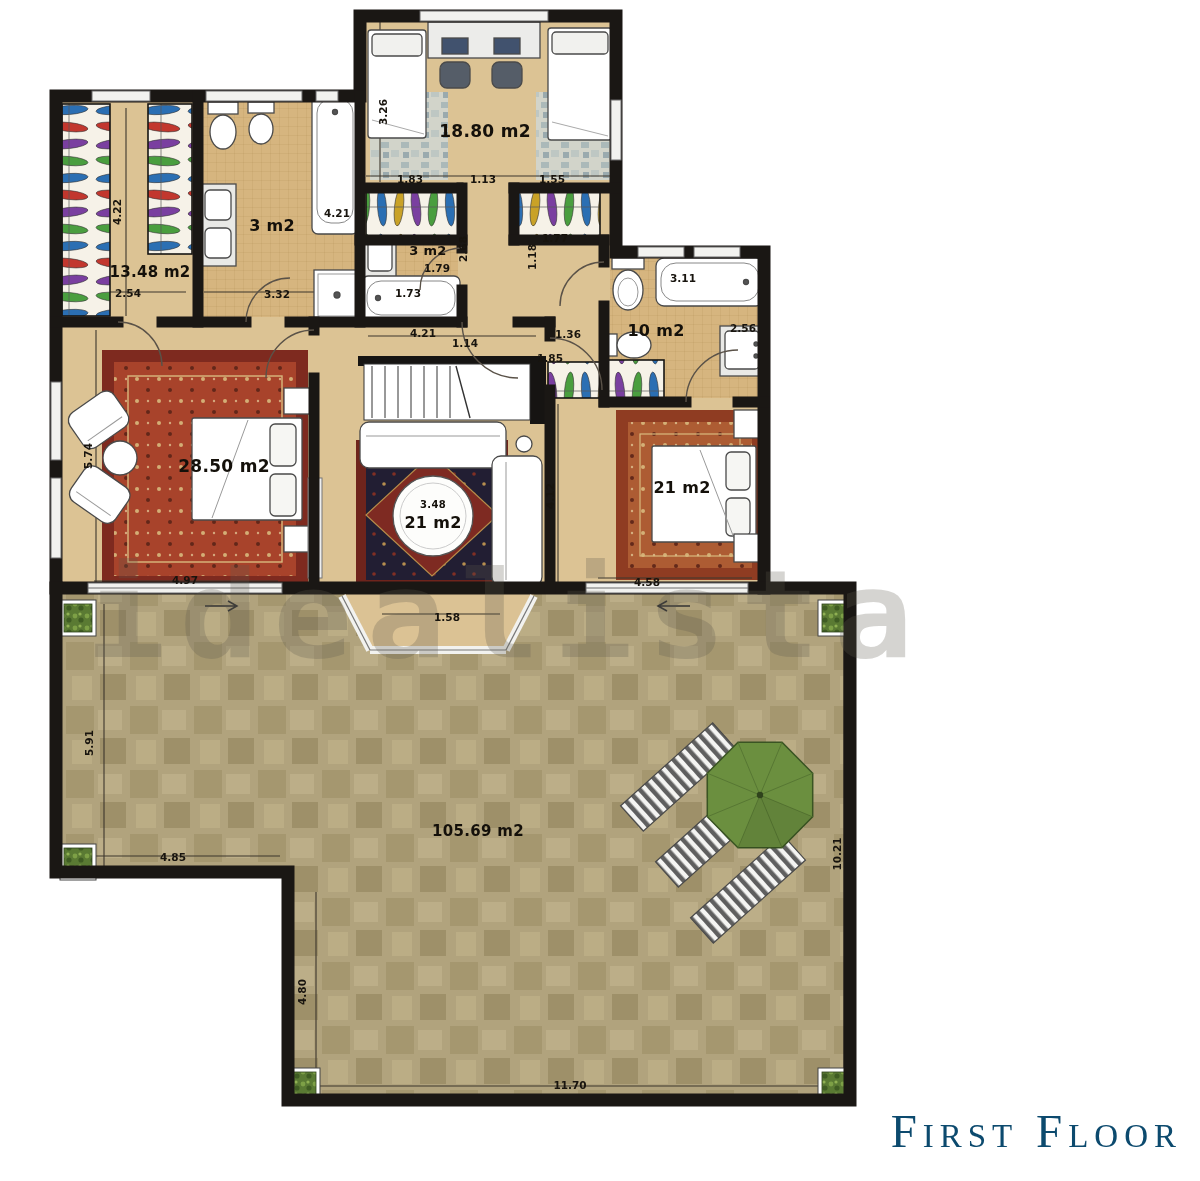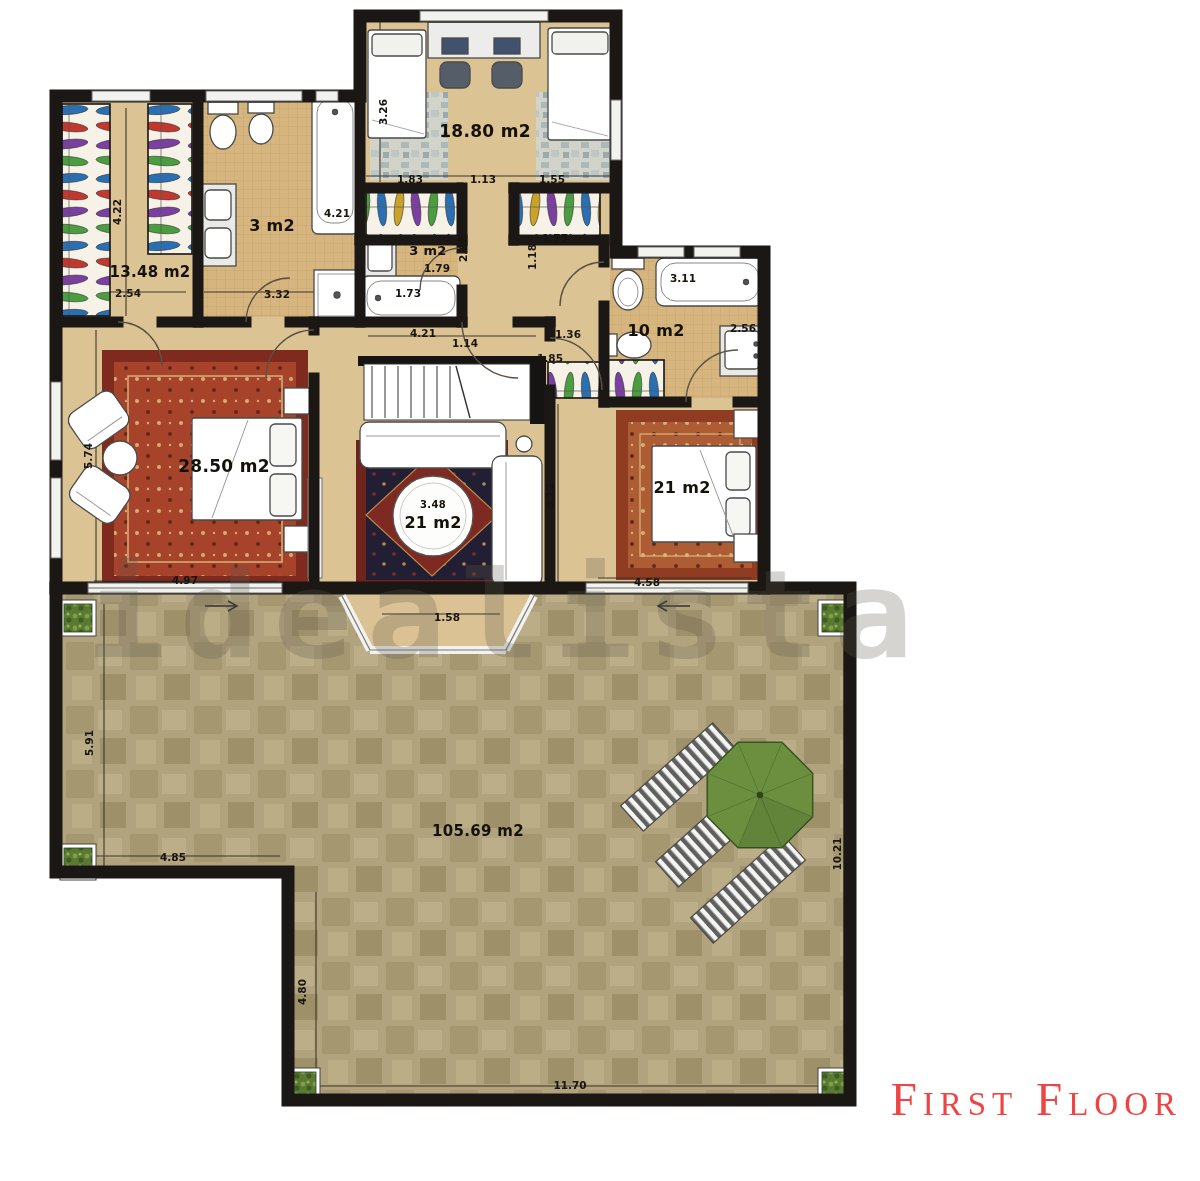--- a/index.html
+++ b/index.html
@@ -8,23 +8,23 @@
   .plan svg{position:absolute;left:0;top:0;}
   .labels{position:absolute;left:0;top:0;width:100%;height:100%;z-index:4;pointer-events:none;}
   .room-label{position:absolute;font-weight:bold;color:#14100a;transform:translate(-50%,-50%);
         white-space:nowrap;letter-spacing:.3px;}
   .dim{position:absolute;font-size:10.5px;font-weight:bold;color:#18140e;
         transform:translate(-50%,-50%);white-space:nowrap;}
   .dim.v{transform:translate(-50%,-50%) rotate(-90deg);}
   .watermark{position:absolute;left:86px;top:538px;z-index:3;
         font-family:"DejaVu Sans Mono",monospace;font-weight:bold;font-size:132px;
         letter-spacing:14px;color:rgba(94,89,77,0.26);transform:scaleY(.92);pointer-events:none;}
-  .floor-title{position:absolute;right:18px;top:1072px;z-index:5;
+  .floor-title{position:absolute;right:18px;top:1104px;z-index:5;
         font-family:"Liberation Serif","DejaVu Serif",serif;font-variant:small-caps;
-        font-size:47px;letter-spacing:6px;color:#ef4444;}
+        font-size:47px;letter-spacing:6px;color:#0c4a6e;}
 </style>
 </head>
 <body>
 
 <div class="plan">
 
 <svg width="1200" height="1181" viewBox="0 0 1200 1181">
 <defs>
   <pattern id="terr" width="64" height="64" patternUnits="userSpaceOnUse">
     <rect width="64" height="64" fill="#b1a37d"></rect>

